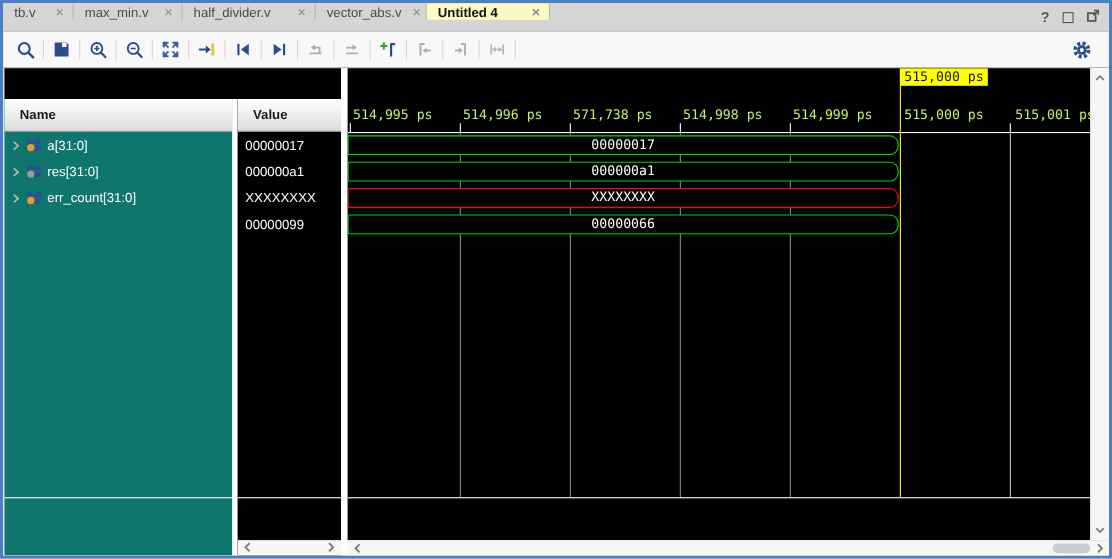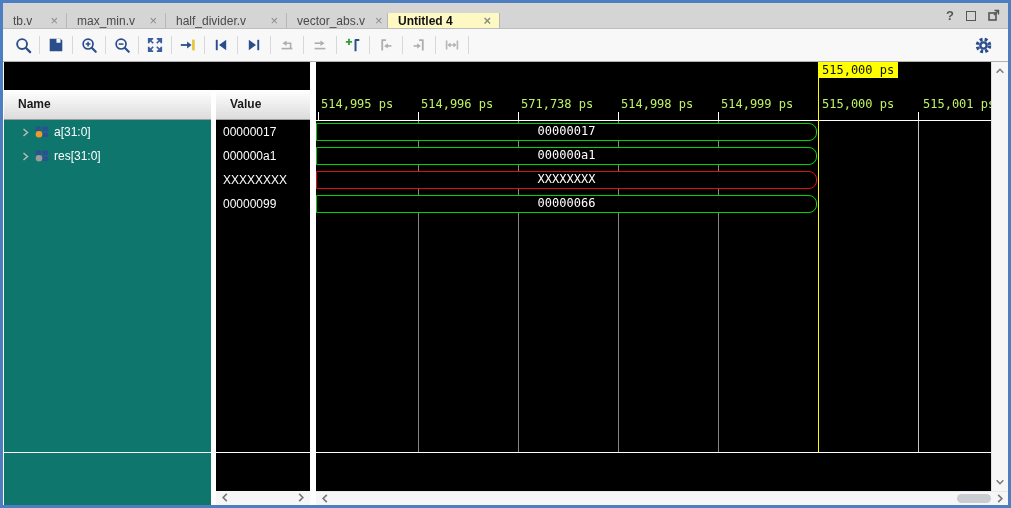--- a/index.html
+++ b/index.html
@@ -6,21 +6,21 @@
   html,body { background:#e8e8e8; }
   .window {
     position: relative; width: 1011px; height: 508px;
     border: 3px solid #4d7ec0; background: #fff; overflow: hidden;
     font-family: "Liberation Sans", sans-serif;
   }
   
   .tabbar {
     position: absolute; left:0; top:0; width:1005px; height:26px;
     background:#d5d5d5; border-bottom:1px solid #bdbdbd;
-    display:flex; align-items:flex-end;
+    display:flex; align-items:flex-start;
   }
   .tab {
     display:flex; align-items:center; padding:0 8px 0 10px;
     font-size:12px; color:#4a4a4a; border-right:1px solid #b7b7b7;
     flex:none; cursor:default;
   }
   .tab .tab-close { margin-left:auto; color:#8a8a8a; font-size:13px; padding-left:10px; }
   .tab.active { background:#fef9c3; color:#111; font-weight:bold; }
   .win-controls {
     position:absolute; right:8px; top:0; height:25px;
@@ -41,21 +41,21 @@
   
   .content { position:absolute; left:0; top:59px; width:1005px; height:443px; background:#fff; }
   .topstrip { position:absolute; left:1px; top:0; width:306px; height:28px; background:#000; }
   .name-panel { position:absolute; left:1px; top:28px; width:207px; height:415px; background:#0f766e; overflow:hidden; }
   .value-panel { position:absolute; left:213px; top:28px; width:94px; height:415px; background:#000; overflow:hidden; }
   .col-header {
     height:30px; background:linear-gradient(#ffffff,#dcdcdc);
     border-bottom:1px solid #9c9c9c; color:#1a1a1a; font-weight:bold;
     font-size:12px; line-height:29px; padding-left:14px;
   }
-  .sig-row { height:24px; display:flex; align-items:center; padding-left:17px; gap:5px; }
+  .sig-row { height:24px; display:flex; align-items:center; padding-left:6px; gap:5px; }
   .sig-label { color:#fff; font-size:12px; white-space:nowrap; }
   .val-row { height:24px; line-height:24px; padding-left:7px; color:#fff; font-size:12px; }
   .panel-endline { position:absolute; left:0; width:100%; height:1px; background:#fff; top:362px; }
   
   .wave-panel { position:absolute; left:313px; top:0; width:675px; height:429px; background:#000; overflow:hidden; }
   .mono { font-family:"DejaVu Sans Mono", monospace; }
   .axis-label { position:absolute; top:35px; color:#bef264; font-size:12px; white-space:nowrap; }
   .axis-tick { position:absolute; top:50px; width:1px; height:8px; background:#fff; }
   .axis-line { position:absolute; left:0; top:58px; width:675px; height:1px; background:#fff; }
   .gridline { position:absolute; top:59px; width:1px; height:331px; background:#858585; }
@@ -272,20 +272,32 @@
             <path d="M2.5 1 L6.5 4.5 L2.5 8" fill="none" stroke="#b9b9b9" stroke-width="1.5"></path>
           </svg>
         <svg width="14" height="12" viewBox="0 0 14 12">
             <rect x="0.5" y="0.5" width="5.3" height="4.6" rx="1" fill="#2e4f93"></rect>
             <rect x="7.2" y="0.5" width="6" height="4.6" rx="1" fill="#2e4f93"></rect>
             <rect x="7.2" y="6.4" width="6" height="4.6" rx="1" fill="#2e4f93"></rect>
             <circle cx="4" cy="8.2" r="3.3" fill="#9a9a9a"></circle>
           </svg>
         <span class="sig-label">res[31:0]</span>
       </div>
+      <div class="sig-row">
+        <svg width="9" height="9" viewBox="0 0 9 9">
+            <path d="M2.5 1 L6.5 4.5 L2.5 8" fill="none" stroke="#b9b9b9" stroke-width="1.5"></path>
+          </svg>
+        <svg width="14" height="12" viewBox="0 0 14 12">
+            <rect x="0.5" y="0.5" width="5.3" height="4.6" rx="1" fill="#2e4f93"></rect>
+            <rect x="7.2" y="0.5" width="6" height="4.6" rx="1" fill="#2e4f93"></rect>
+            <rect x="7.2" y="6.4" width="6" height="4.6" rx="1" fill="#2e4f93"></rect>
+            <circle cx="4" cy="8.2" r="3.3" fill="#f09a28"></circle>
+          </svg>
+        <span class="sig-label">err_count[31:0]</span>
+      </div>
       <div class="panel-endline"></div>
     </div>
 
     <div class="value-panel">
       <div class="col-header">Value</div>
       <div class="val-row">00000017</div>
       <div class="val-row">000000a1</div>
       <div class="val-row">XXXXXXXX</div>
       <div class="val-row">00000099</div>
       <div class="panel-endline"></div>

